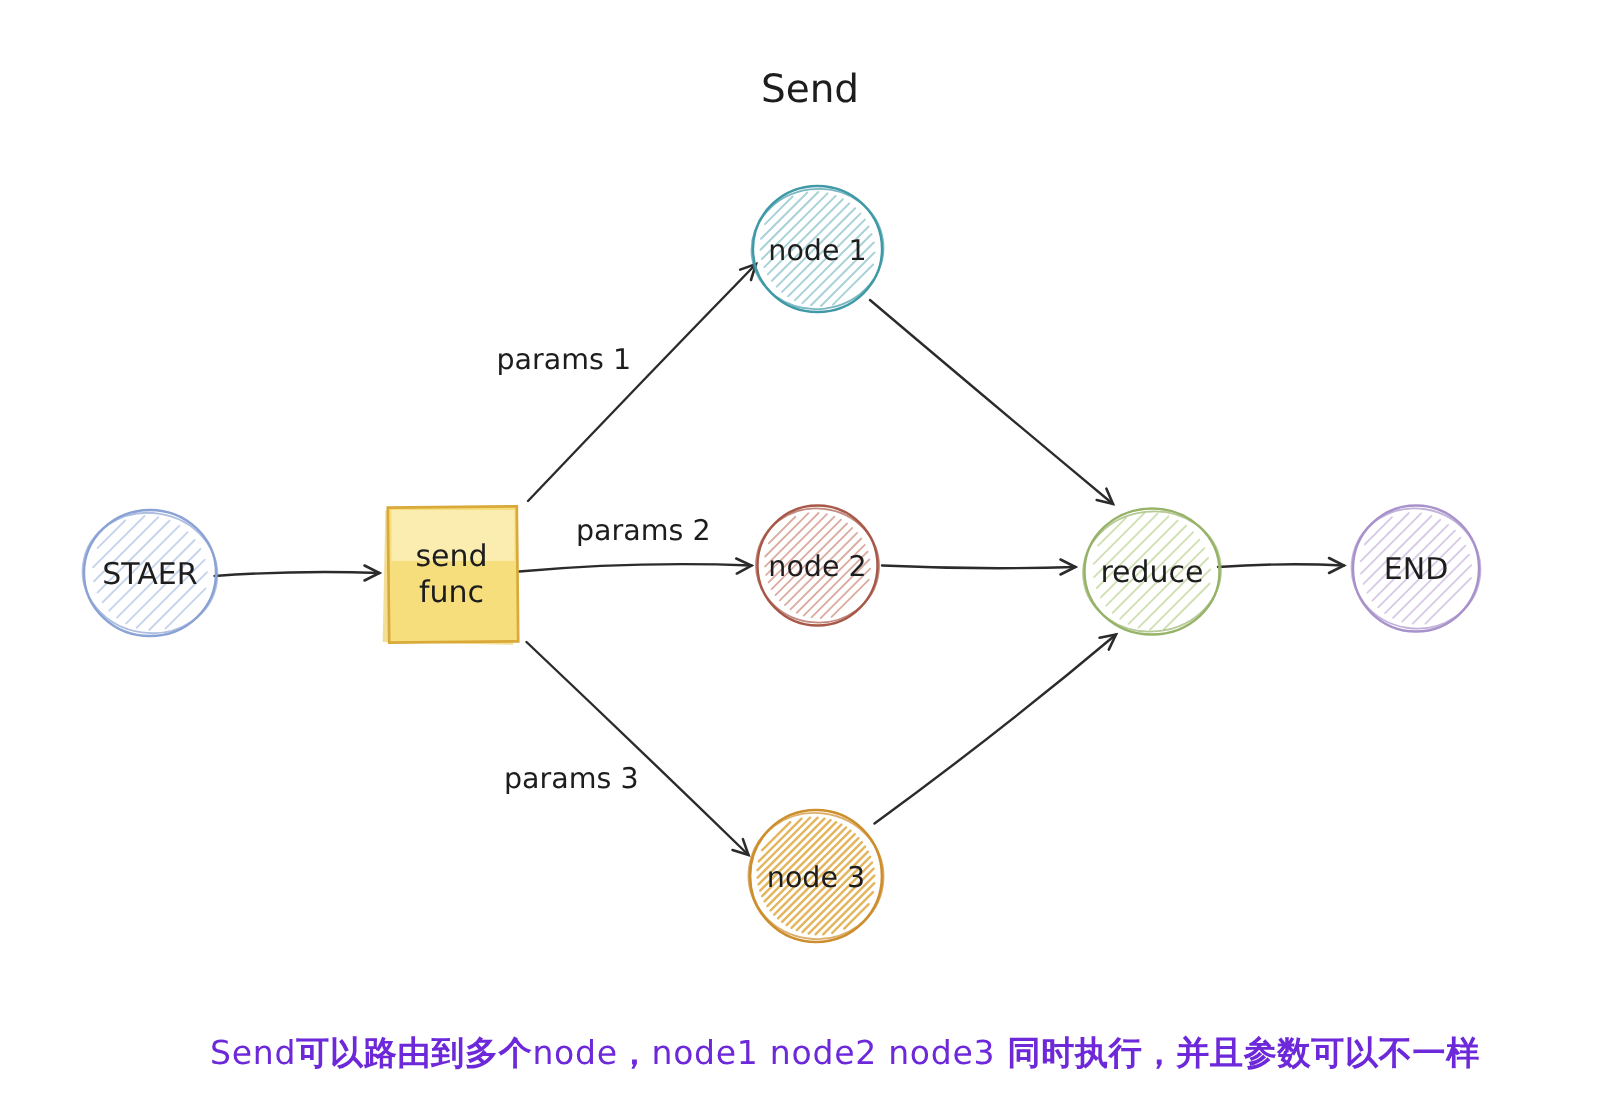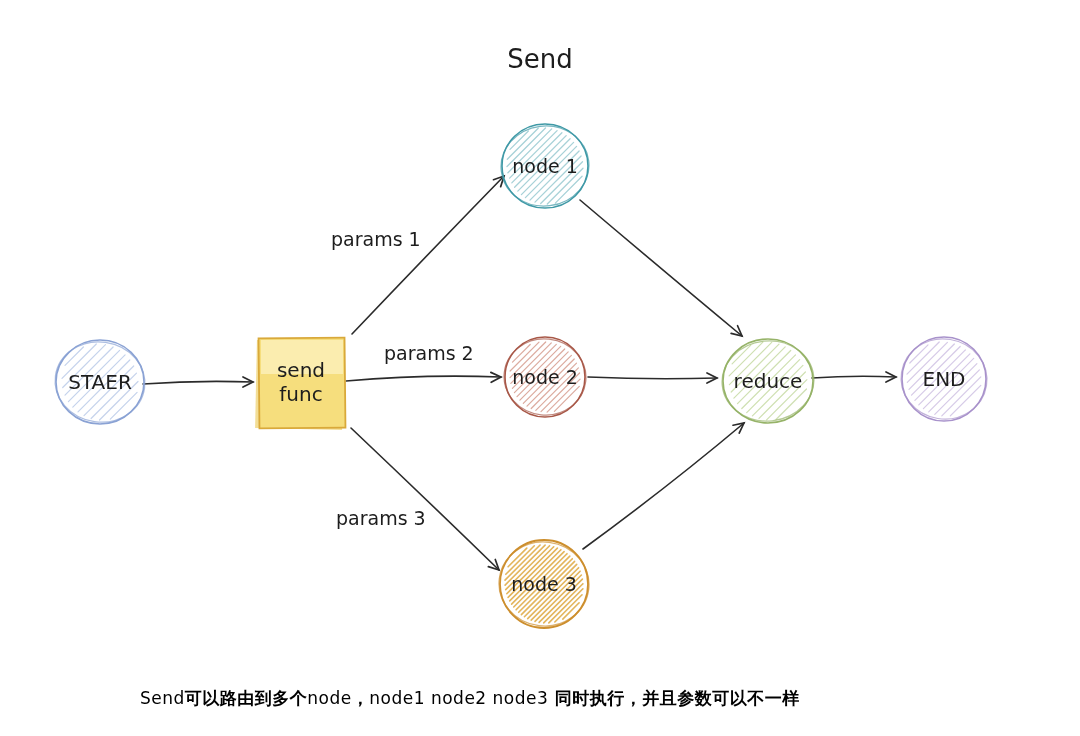--- a/index.html
+++ b/index.html
@@ -16,22 +16,22 @@
     fill: #1d1d1d;
   }
   .diagram-title { font-size: 26px; }
   .node-label  { font-size: 19px; }
   .node-label-lg { font-size: 20px; }
   .edge-label  { font-size: 19px; }
   .caption {
     position: absolute;
     left: 140px;
     top: 687px;
-    font-size: 17px;
-    color: #000000;
+    font-size: 22px;
+    color: #6d28d9;
     white-space: nowrap;
     letter-spacing: 0.5px;
   }
   .cap-latin { font-weight: 400; }
   .cap-cjk   { font-weight: 700; }
 </style>
 </head>
 <body>
 
 <div id="canvas">

